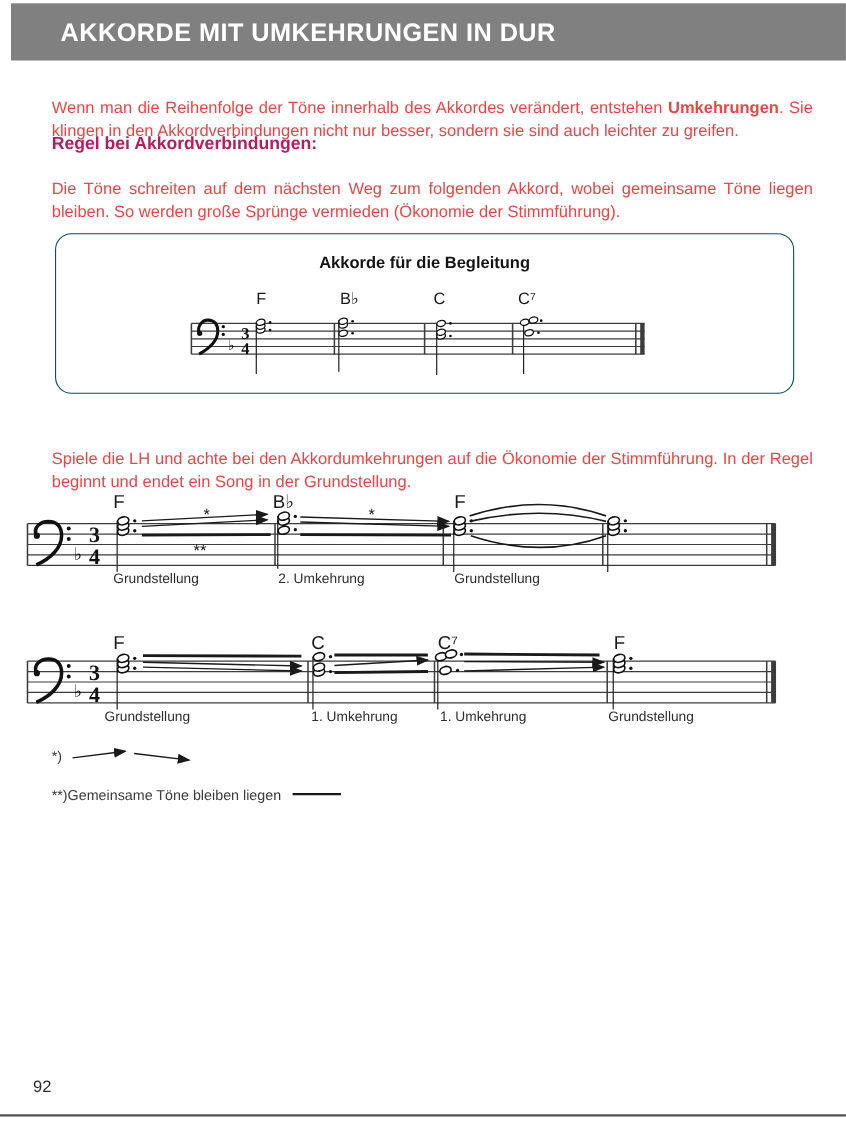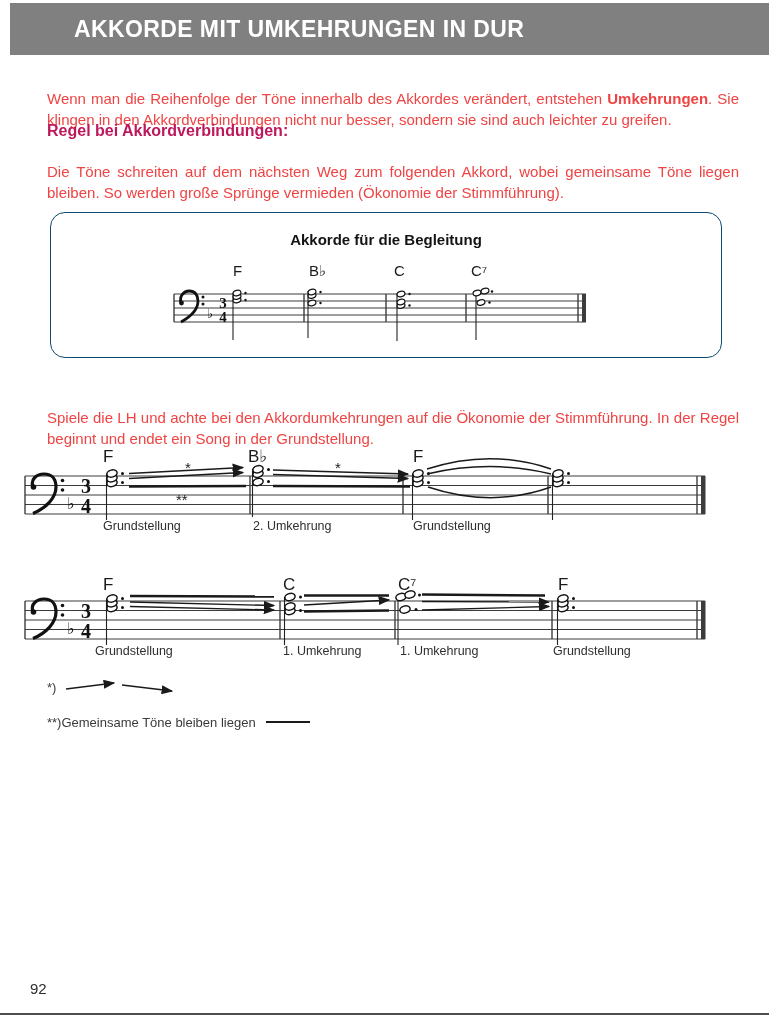--- a/index.html
+++ b/index.html
@@ -1,21 +1,21 @@
 <!DOCTYPE html>
 <html><head>
 <meta charset="utf-8">
 <style>
   html,body{margin:0;padding:0;background:#ffffff;}
   body{width:769px;height:1024px;position:relative;overflow:hidden;
        font-family:"Liberation Sans",sans-serif;color:#3a3a3a;}
 
   .banner{position:absolute;left:10px;top:3px;width:759px;height:52px;
           background:#808080;display:flex;align-items:center;
-          box-sizing:border-box;padding-left:64px;}
+          box-sizing:border-box;padding-left:45px;}
   .banner-title{color:#ffffff;font-size:23px;font-weight:bold;
                 letter-spacing:.4px;margin:0;white-space:nowrap;}
 
   .para{position:absolute;left:47px;width:692px;font-size:15px;
         line-height:21px;text-align:justify;color:#ef4444;}
   .p-intro{top:73px;}
   .p-rule-head{position:absolute;left:47px;top:122px;font-size:16px;
                font-weight:bold;color:#be185d;}
   .p-rule{top:146px;}
   .p-practice{top:392px;}

